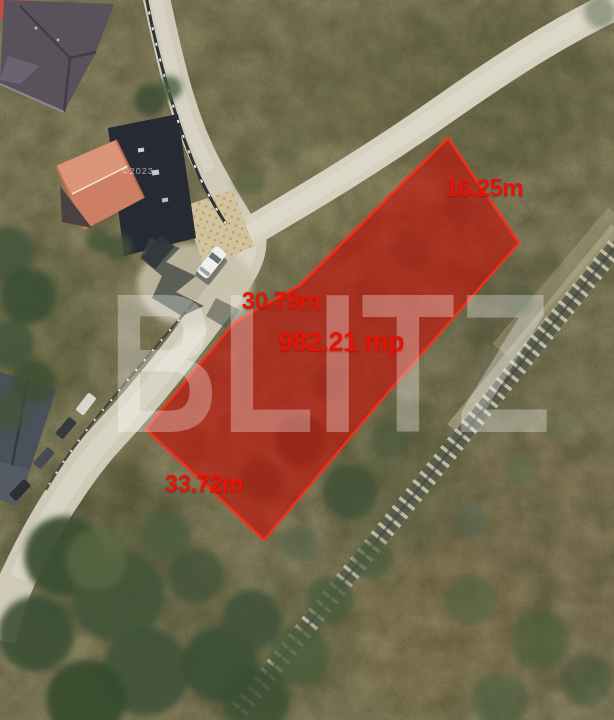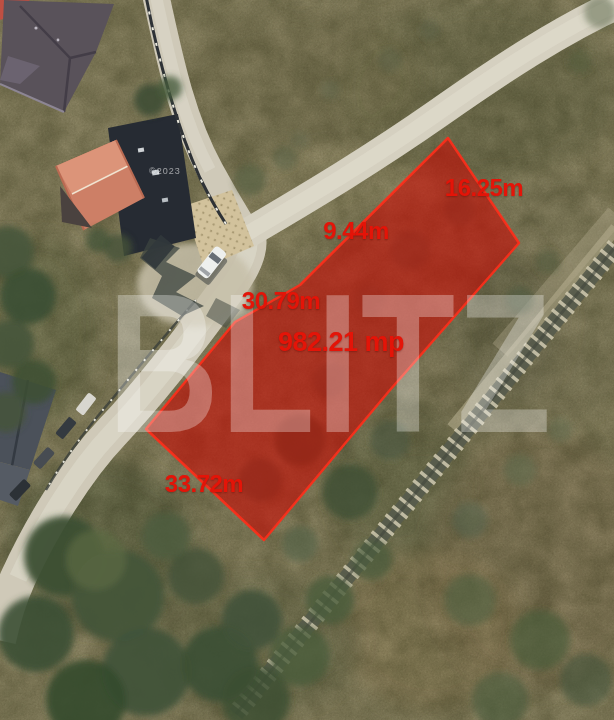--- a/index.html
+++ b/index.html
@@ -19,21 +19,21 @@
   .mlabel.area{font-size:27px;}
   #blitz{
     position:absolute;left:330px;top:372px;
     transform:translate(-50%,-54%) scaleX(.78);
     font-weight:bold;font-size:198px;line-height:1;
     color:rgba(255,255,255,.30);letter-spacing:.01em;
     z-index:20;white-space:nowrap;
   }
   #credit{
     position:absolute;left:122px;top:166px;font-size:9px;
-    color:rgba(255,255,255,.55);letter-spacing:1px;z-index:5;margin-left:27px;
+    color:rgba(255,255,255,.55);letter-spacing:1px;z-index:5;
   }
 </style>
 </head>
 <body>
 
 <div id="stage">
 
   <svg id="scene" width="614" height="720" viewBox="0 0 614 720" xmlns="http://www.w3.org/2000/svg">
     <defs>
       <filter id="b3" x="-40%" y="-40%" width="180%" height="180%">
@@ -202,18 +202,17 @@
     </g>
 
     <polygon points="448,138 519,243 390,390 264,540 146,429 235,322 300,285" fill="#c60d05" fill-opacity="0.62" stroke="#ff2d1a" stroke-opacity="0.9" stroke-width="2.5" stroke-linejoin="round"></polygon>
   </svg>
 
   <div id="credit">©2023</div>
 
   <div id="blitz">BLITZ</div>
 
   <div class="mlabel" style="left:484px;top:188px">16.25m</div>
-  <div class="mlabel" style="left:356px;top:231px">9.44m</div>
   <div class="mlabel" style="left:281px;top:301px">30.79m</div>
   <div class="mlabel" style="left:204px;top:484px">33.72m</div>
   <div class="mlabel area" style="left:341px;top:342px">982.21 mp</div>
 
 </div>
 
 </body></html>

